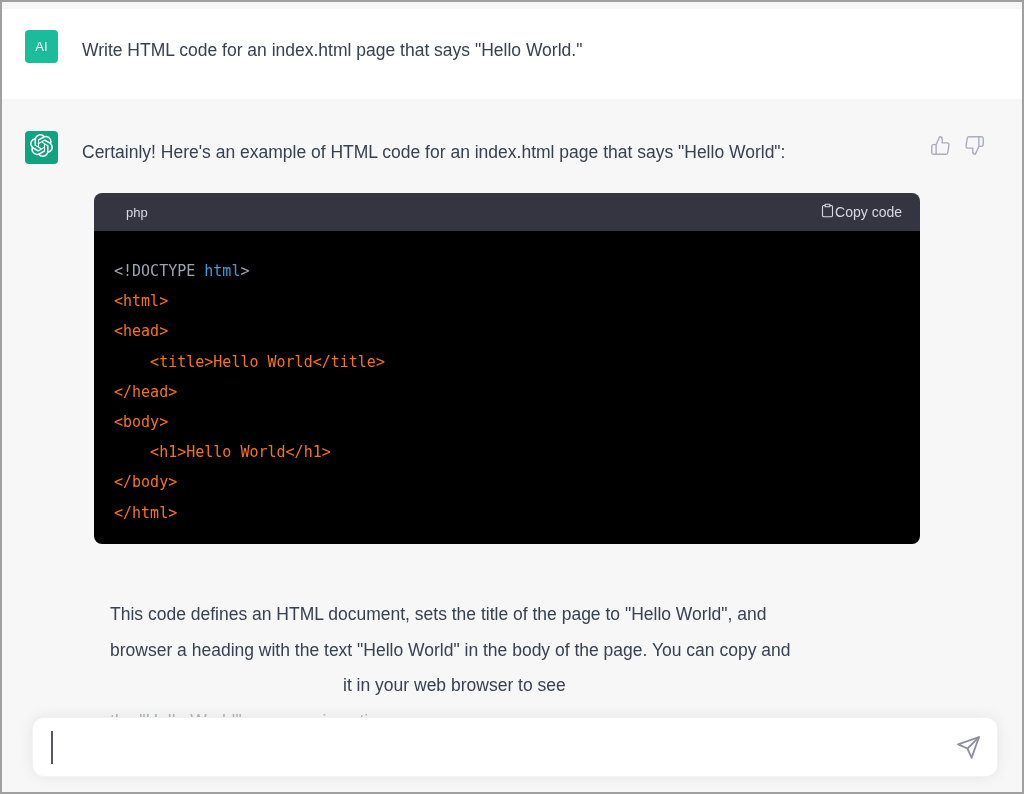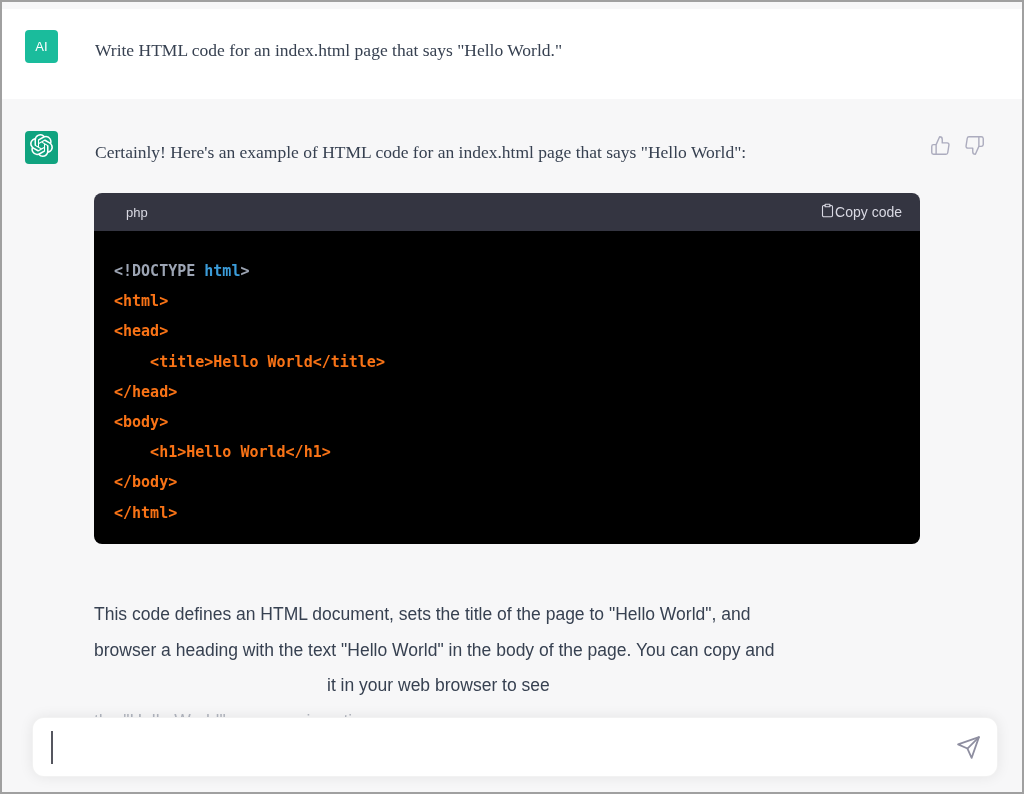--- a/index.html
+++ b/index.html
@@ -24,22 +24,22 @@
     border-bottom:1px solid #e5e5e5;
     margin-top:7px;
   }
   .avatar {
     position:absolute; left:23px;
     width:33px; height:33px; border-radius:4px;
     display:flex; align-items:center; justify-content:center;
   }
   .user-avatar { top:21px; background:#1abc9c; color:#ffffff; font-size:13px; }
   .message-text {
-    position:absolute; left:93px; right:60px;
-    font-size:17.5px; color:#374151; line-height:26px;font-family:Liberation Serif, serif;
+    position:absolute; left:80px; right:60px;
+    font-size:17.5px; color:#374151; line-height:26px;
   }
   .user-section .message-text { top:28px; }
 
   
   .assistant-section {
     position:absolute; top:97px; left:0; right:0; bottom:0;
     background:#f7f7f8;
   }
   .assistant-avatar { top:32px; background:#10a37f; }
   .assistant-section .intro-text { top:40px; right:120px; }
@@ -64,30 +64,30 @@
   }
   .copy-btn {
     display:flex; align-items:center; 
     background:none; border:none; color:#d9d9e3; font-size:14px;
     font-family:"Liberation Sans", sans-serif; cursor:pointer;
   }
   .code-body {
     background:#000000; height:313px;
     padding:25px 20px 20px 20px;
     font-family:"DejaVu Sans Mono", monospace;
-    font-size:15px; font-weight:bold; line-height:30.2px;
+    font-size:15px; font-weight:normal; line-height:30.2px;
     color:#ffffff; white-space:pre;
   }
   .code-body .tok-meta { color:#9da5b4; }
   .code-body .tok-name { color:#3b9cd9; }
   .code-body .tok-plain { color:#f97316; }
 
   
   .explanation {
-    position:absolute; left:92px; top:498px; width:830px;
+    position:absolute; left:108px; top:498px; width:830px;
     font-size:17.5px; color:#374151; line-height:35.5px;
   }
   .exp-line { height:35.5px; white-space:nowrap; }
   .exp-line3 { display:flex; }
   .exp-gap { width:233px; flex:0 0 auto; }
   .exp-line4 { color:#6e7687; opacity:0.5; }
 
   
   .regenerate-btn {
     position:absolute; top:564px; left:50%; transform:translateX(-50%);

